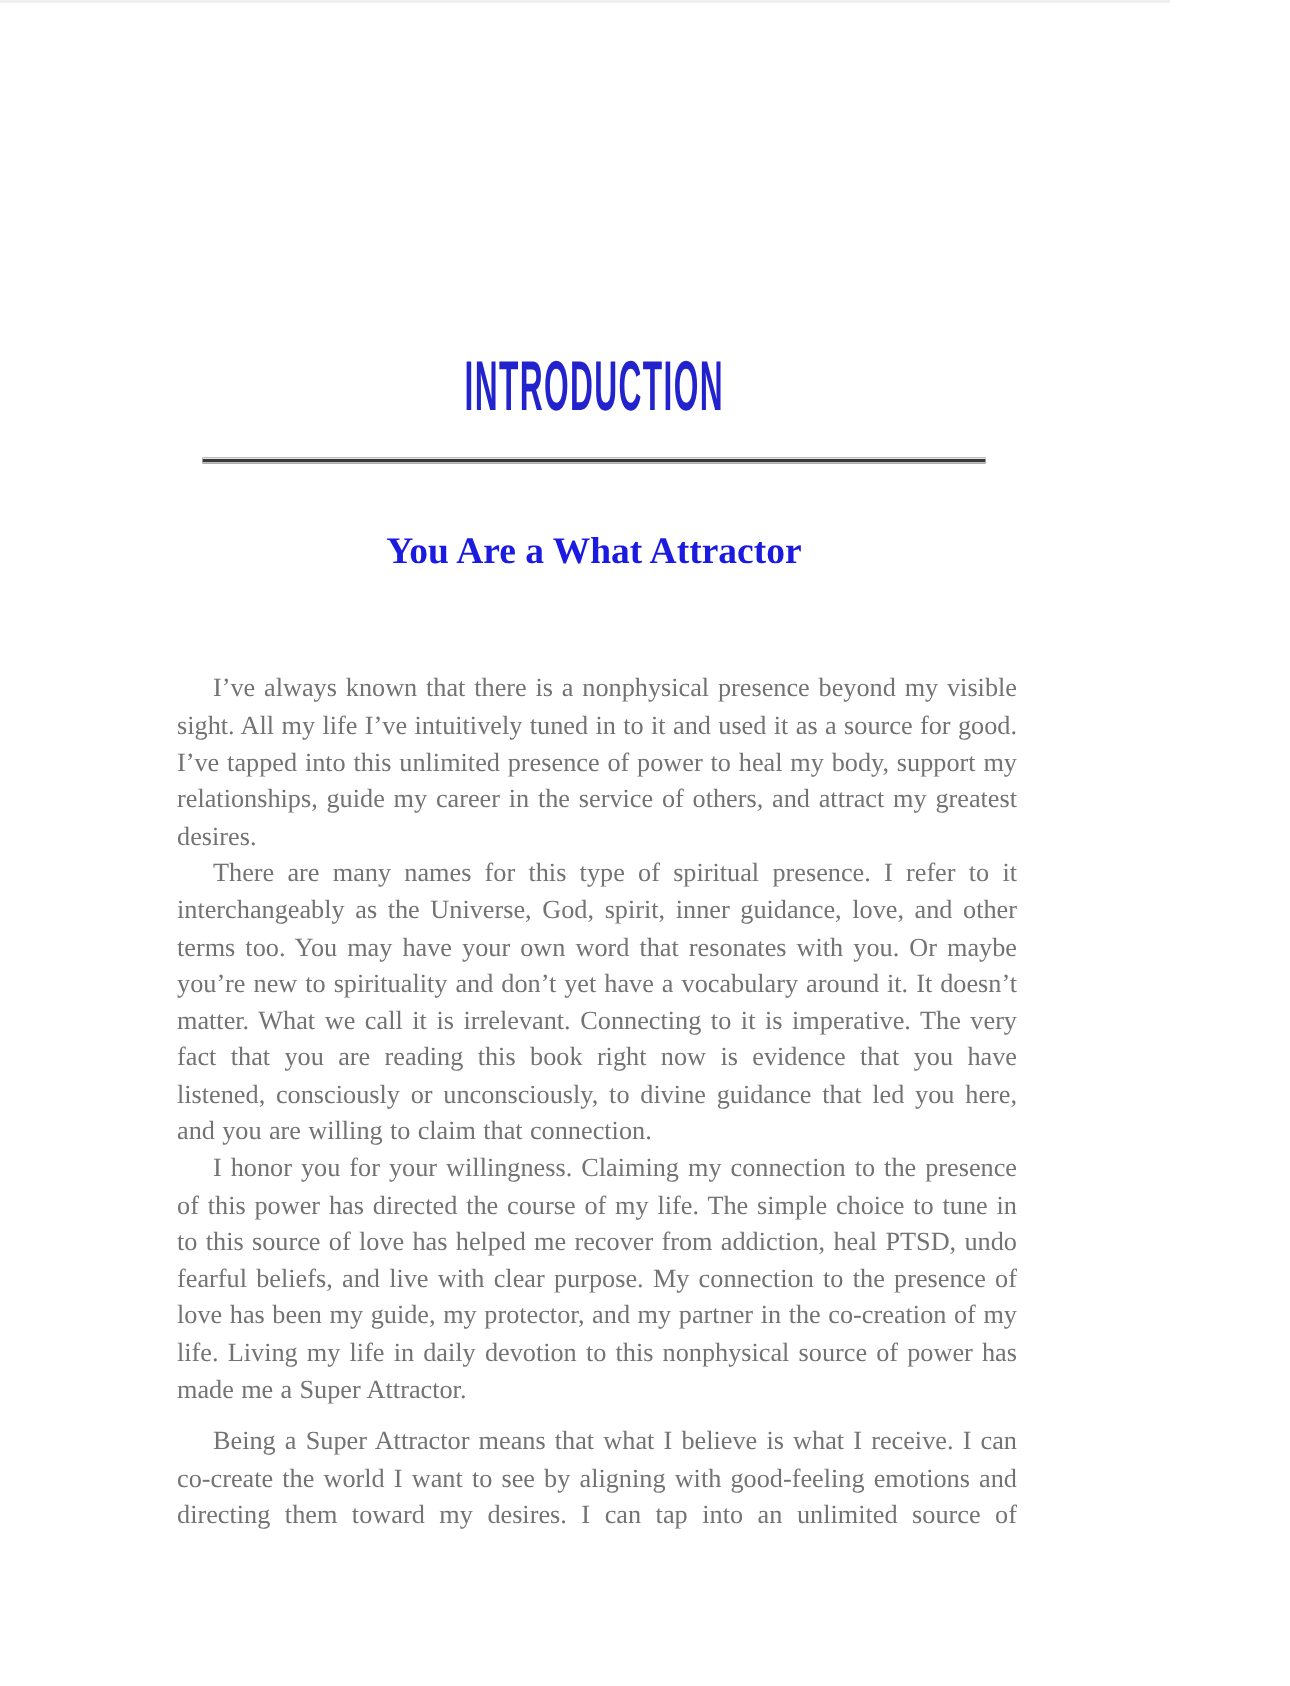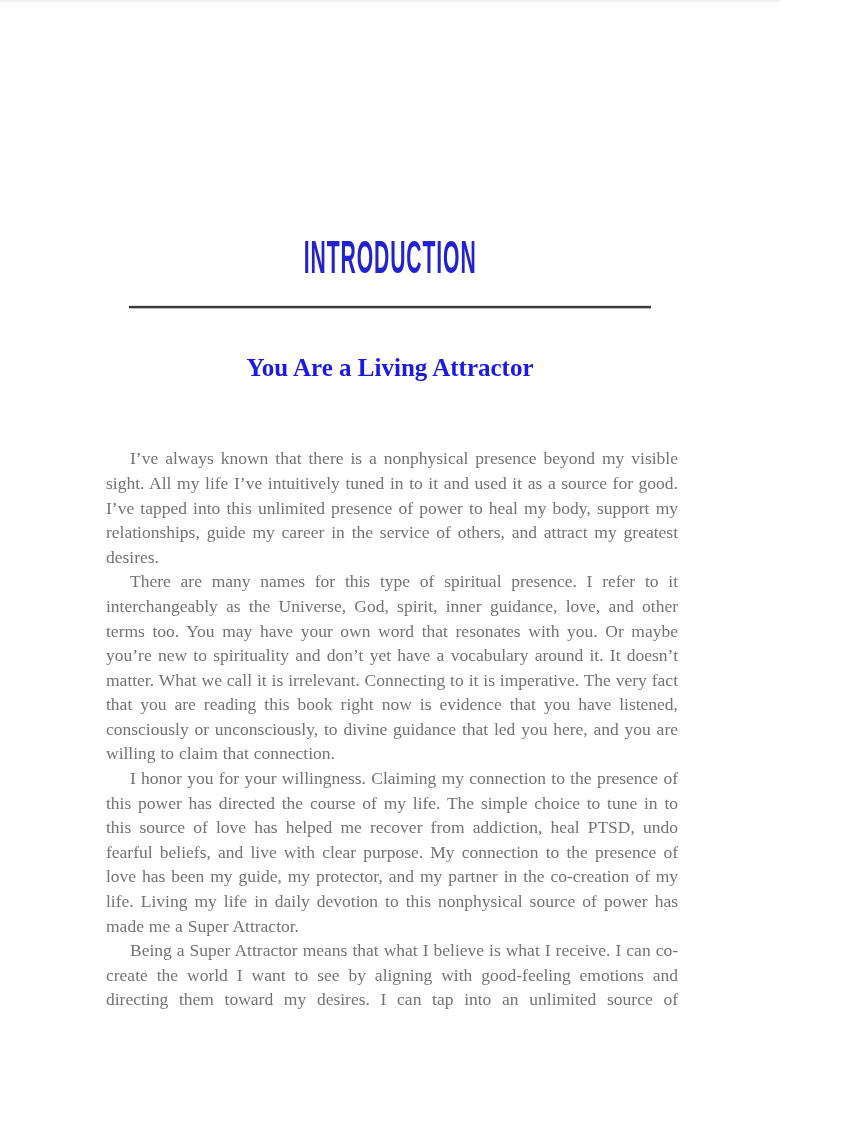--- a/index.html
+++ b/index.html
@@ -8,20 +8,21 @@
     background: #ffffff;
   }
   .page {
     position: relative;
     width: 780px;
     height: 1124px;
     background: #ffffff;
     box-sizing: border-box;
     overflow: hidden;
     font-family: "Liberation Serif", serif;
+    padding-left: 12px;
   }
   .top-edge {
     position: absolute;
     top: 0; left: 0;
     width: 100%;
     height: 2px;
     background: #f0f0f0;
   }
   .chapter-title {
     margin: 0;
@@ -68,34 +69,35 @@
     font-size: 17.5px;
     line-height: 24.6px;
     color: #737373;
     text-align: justify;
     text-indent: 24px;
     word-spacing: 0.5px;
   }
   .body-text p.continued {
     
     text-align-last: justify;
+    margin-top: 10px;
   }
 </style>
 </head>
 <body>
 
 <div class="page">
 
   <div class="top-edge"></div>
 
   <h1 class="chapter-title"><span class="condensed">INTRODUCTION</span></h1>
 
   <hr class="chapter-divider">
 
-  <h2 class="section-subtitle">You Are a Living Attractor</h2>
+  <h2 class="section-subtitle">You Are a What Attractor</h2>
 
   <section class="body-text">
     <p>I’ve always known that there is a nonphysical presence beyond my visible sight. All my life I’ve intuitively tuned in to it and used it as a source for good. I’ve tapped into this unlimited presence of power to heal my body, support my relationships, guide my career in the service of others, and attract my greatest desires.</p>
     <p>There are many names for this type of spiritual presence. I refer to it interchangeably as the Universe, God, spirit, inner guidance, love, and other terms too. You may have your own word that resonates with you. Or maybe you’re new to spirituality and don’t yet have a vocabulary around it. It doesn’t matter. What we call it is irrelevant. Connecting to it is imperative. The very fact that you are reading this book right now is evidence that you have listened, consciously or unconsciously, to divine guidance that led you here, and you are willing to claim that connection.</p>
     <p>I honor you for your willingness. Claiming my connection to the presence of this power has directed the course of my life. The simple choice to tune in to this source of love has helped me recover from addiction, heal PTSD, undo fearful beliefs, and live with clear purpose. My connection to the presence of love has been my guide, my protector, and my partner in the co-creation of my life. Living my life in daily devotion to this nonphysical source of power has made me a Super Attractor.</p>
     <p class="continued">Being a Super Attractor means that what I believe is what I receive. I can co-create the world I want to see by aligning with good-feeling emotions and directing them toward my desires. I can tap into an unlimited source of</p>
   </section>
 
 </div>
 

